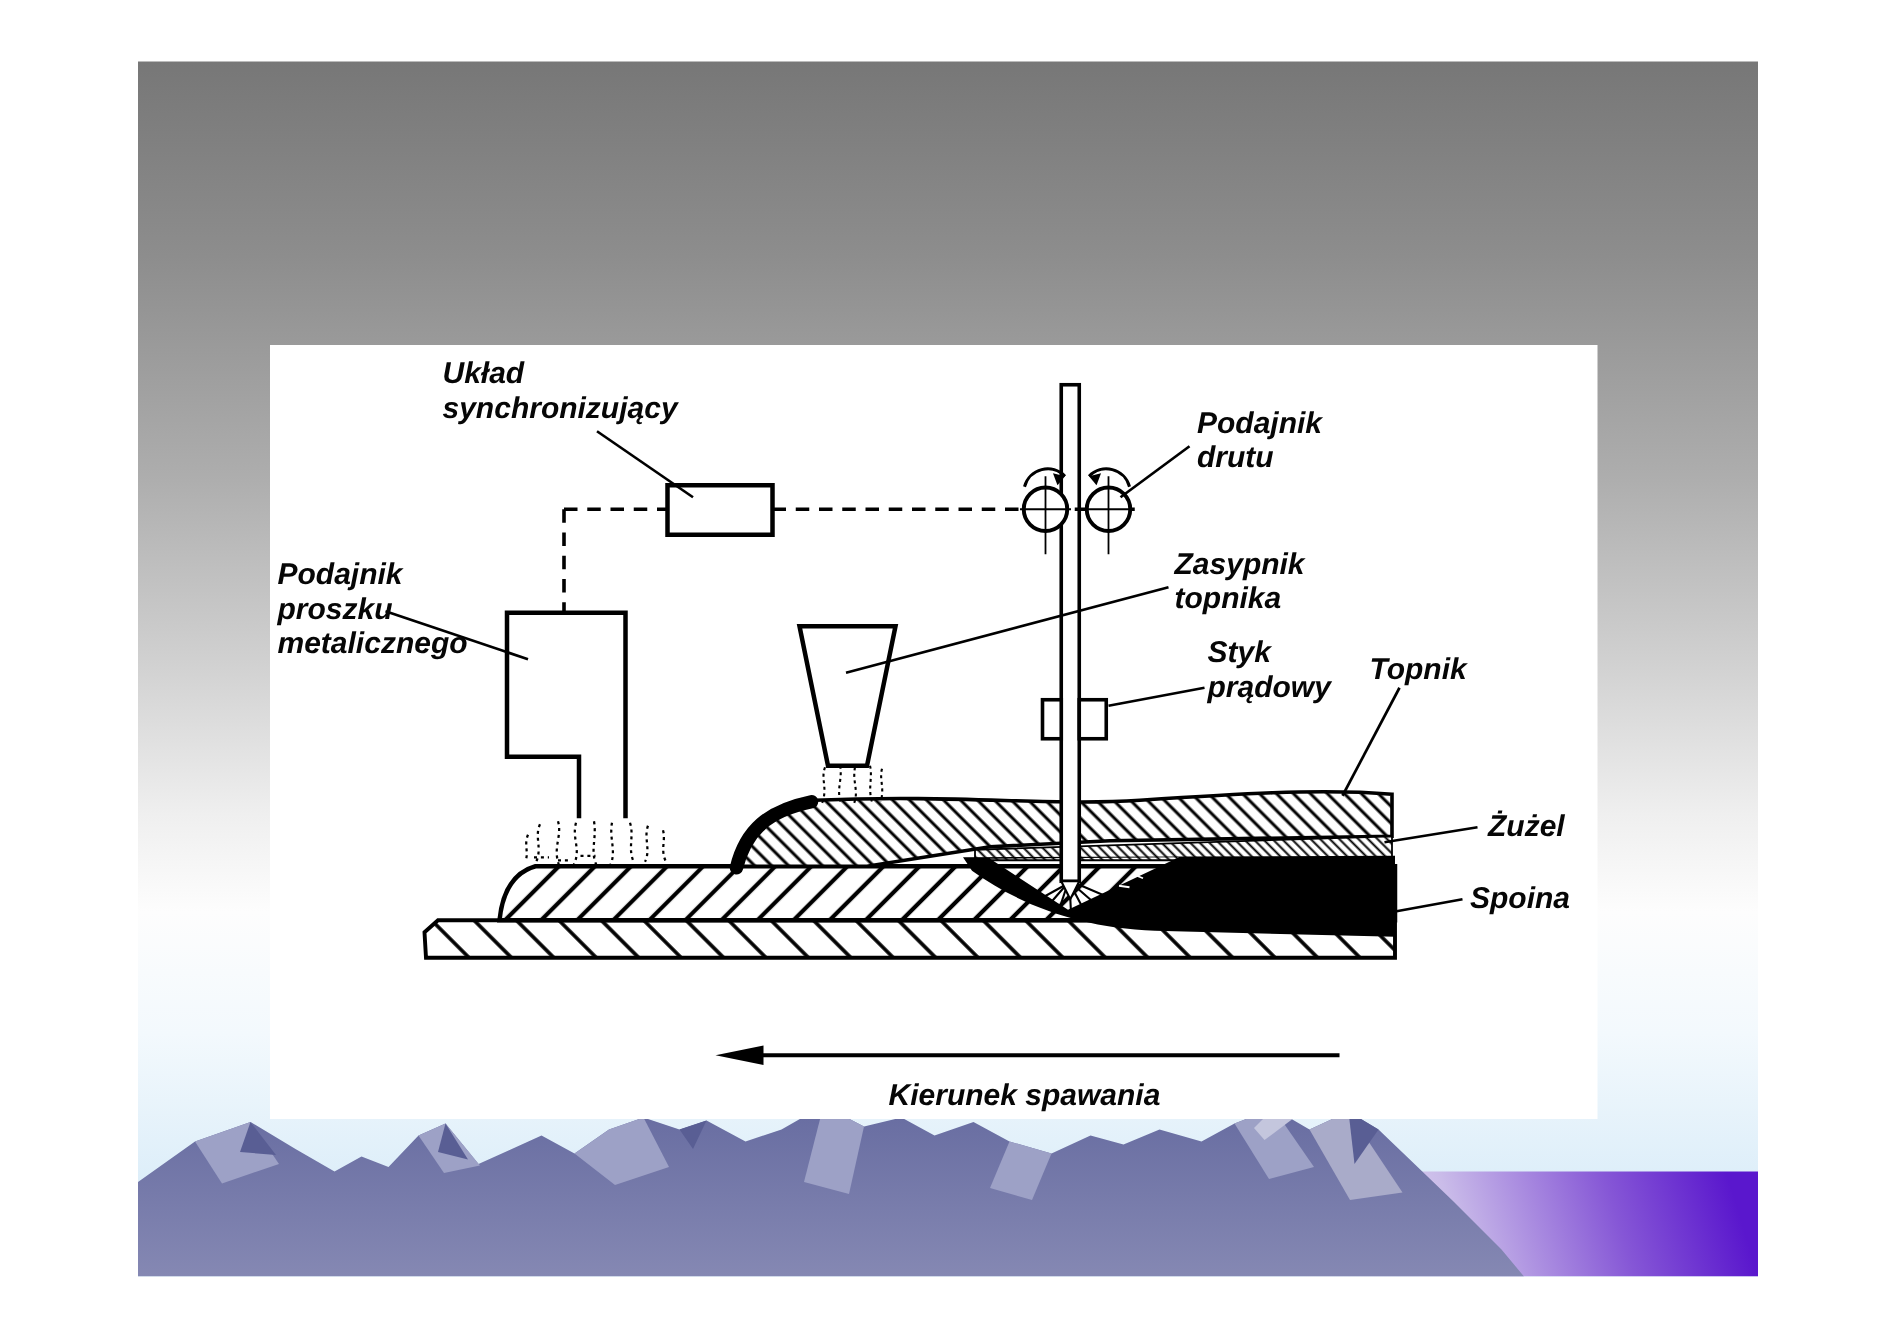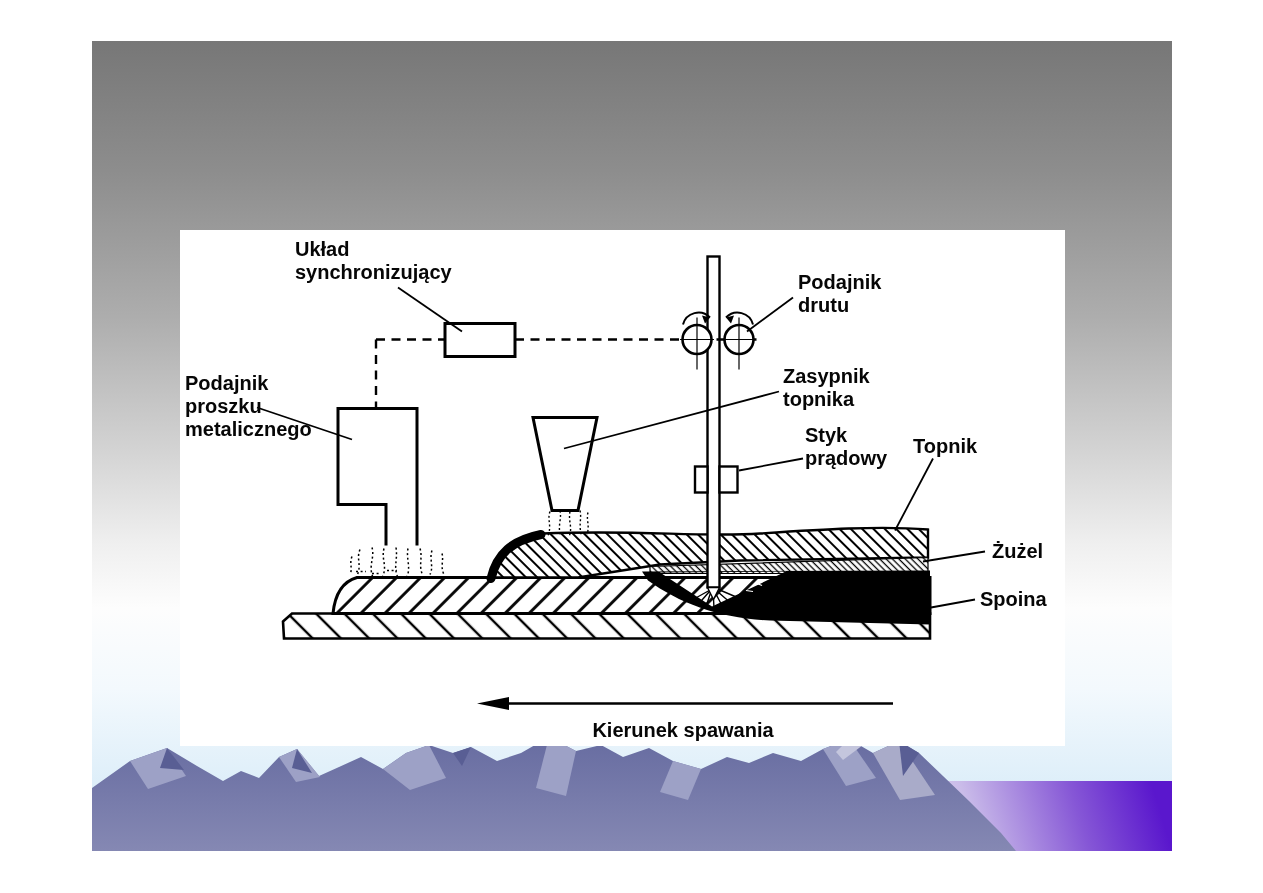--- a/index.html
+++ b/index.html
@@ -1,20 +1,20 @@
 <!DOCTYPE html>
 <html><head>
 <meta charset="utf-8">
 <style>
   html,body{margin:0;padding:0;background:#ffffff;}
   body{width:1263px;height:893px;position:relative;overflow:hidden;
        font-family:"Liberation Sans",sans-serif;}
   .slide{position:absolute;left:92px;top:41px;width:1080px;height:810px;
     background:linear-gradient(180deg,#777777 0%,#8d8d8d 16%,#adadad 34%,
-      #d2d2d2 50%,#efefef 62%,#fdfdfd 70%,#f3f9fd 80%,#ddeef9 92%,#d8ecf8 100%);}
+      #d2d2d2 50%,#efefef 62%,#fdfdfd 70%,#f3f9fd 80%,#ddeef9 92%,#d8ecf8 100%);font-style:italic;}
   .mountains{position:absolute;left:0;top:697px;width:1080px;height:113px;}
   .panel{position:absolute;left:88px;top:189px;width:885px;height:516px;background:#ffffff;}
   .panel svg{display:block;width:885px;height:516px;}
   text.lbl{font-family:"Liberation Sans",sans-serif;font-weight:700;font-size:20px;fill:#060606;}
 </style>
 </head>
 <body>
 
 <div class="slide">
 

